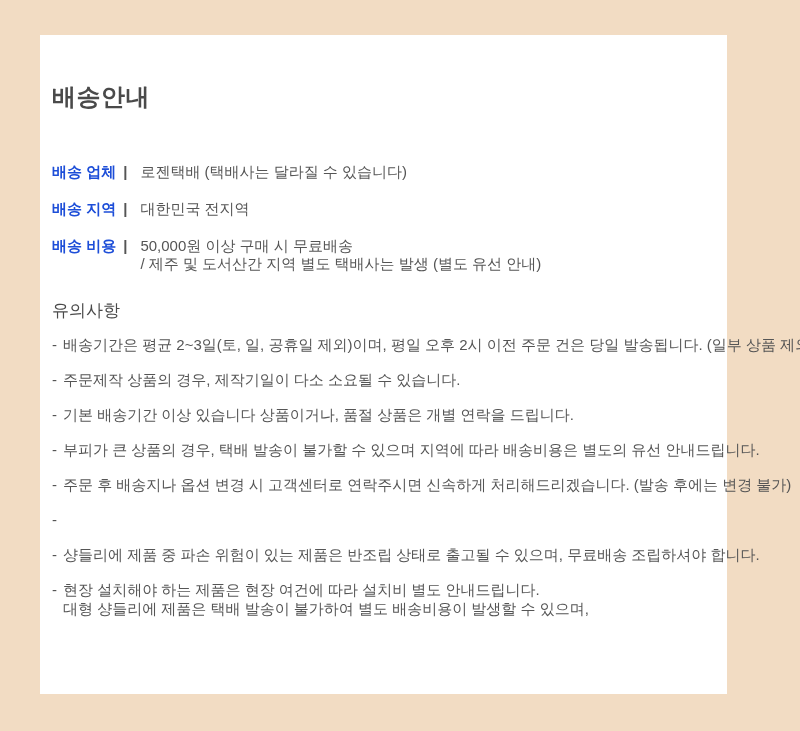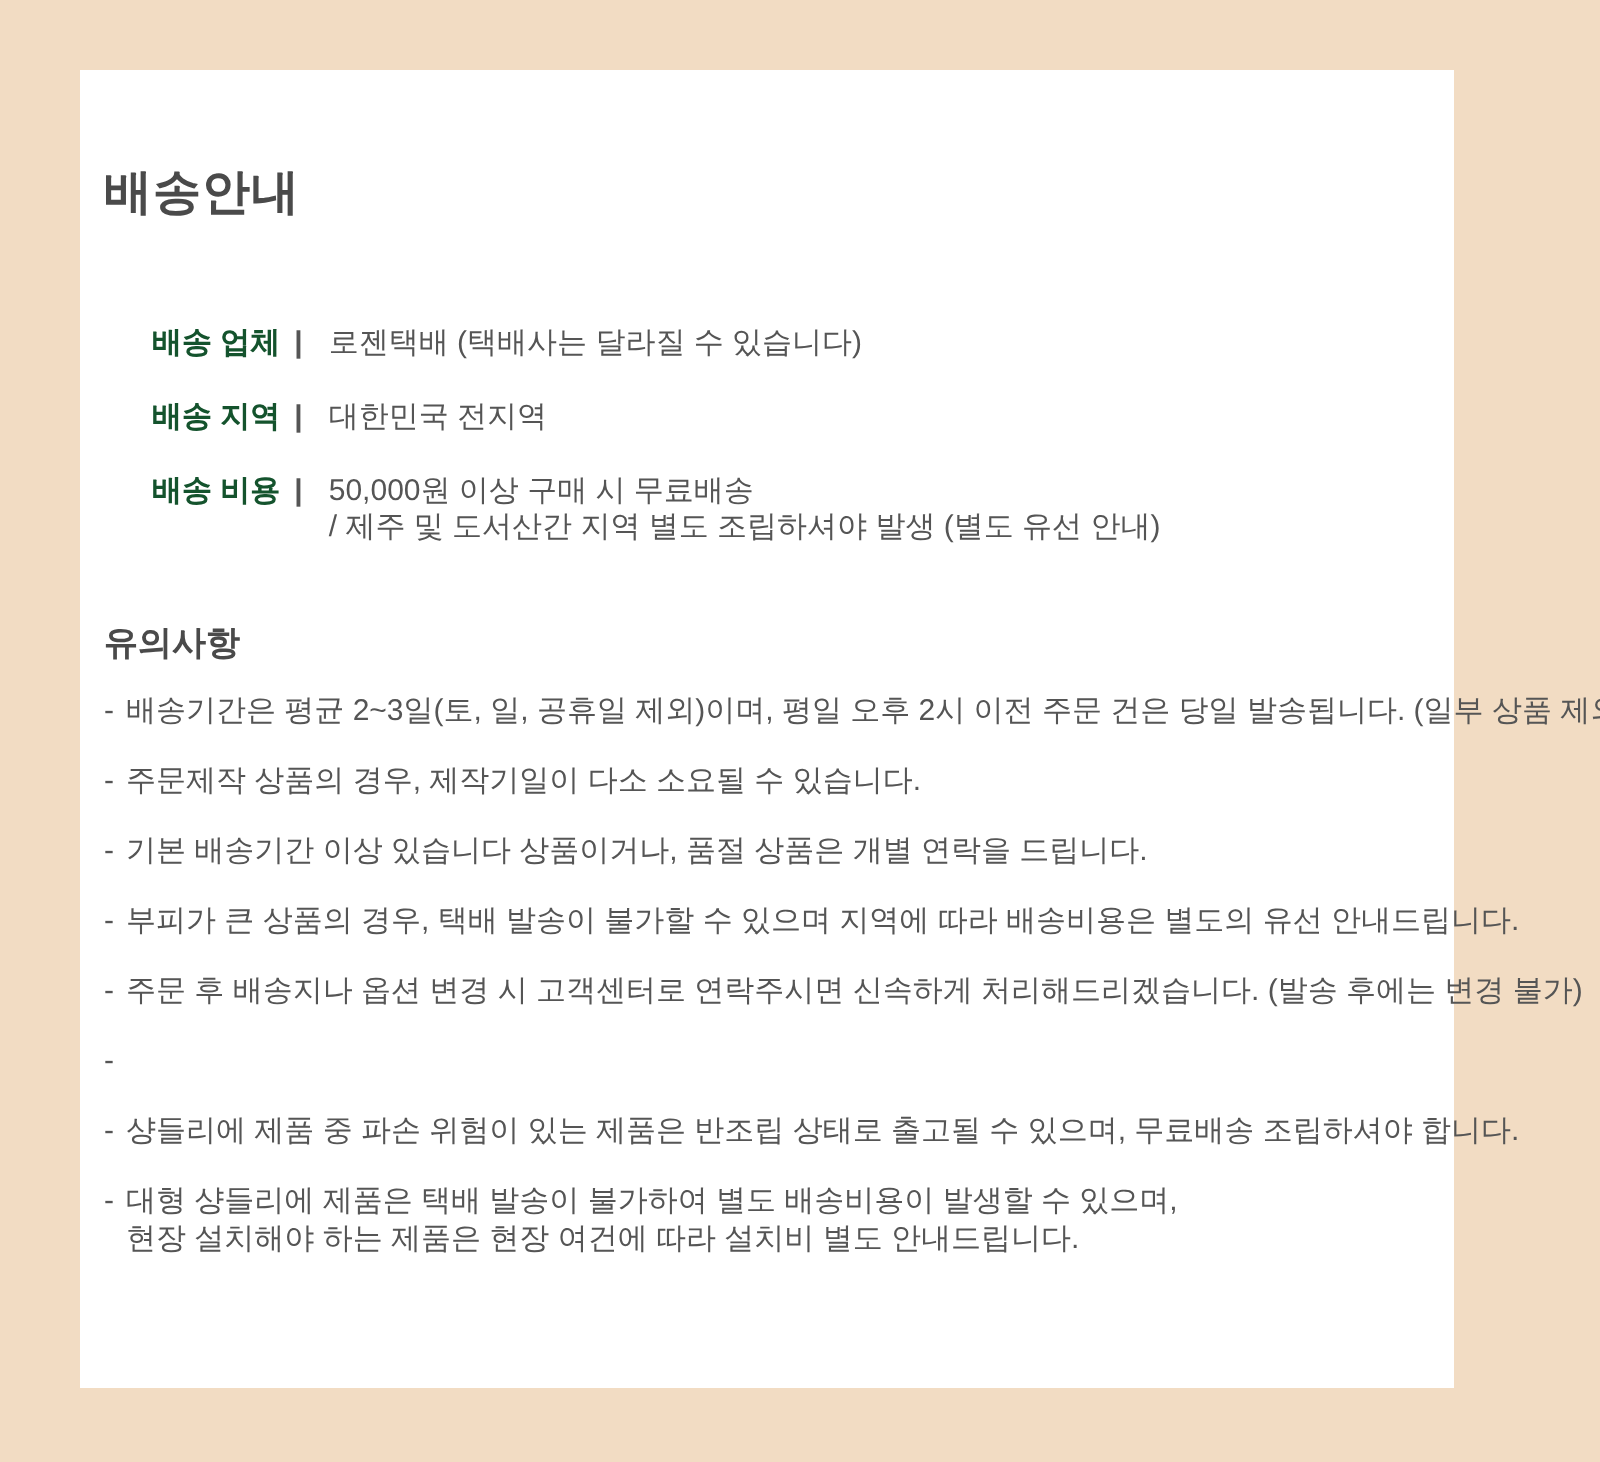--- a/index.html
+++ b/index.html
@@ -39,39 +39,38 @@
   .info-row {
     display: flex;
     align-items: flex-start;
     font-size: 15px;
     line-height: 18px;
     margin-bottom: 19px;
     white-space: nowrap;
   }
   .info-label {
     font-weight: 700;
-    color: #14532d;
-    margin-left: 24px;
+    color: #1d4ed8;
   }
   .info-sep {
     font-weight: 700;
     margin-left: 7px;
     color: #555555;
   }
   .info-value {
     margin-left: 13px;
   }
   .info-value .value-line {
     line-height: 18px;
   }
   .notes-heading {
-    margin-top: 39px;
+    margin-top: 28px;
     font-size: 17px;
     line-height: 20px;
-    font-weight: 700;
+    font-weight: 400;
     color: #4a4a4a;
   }
   .notes-section .note {
     display: flex;
     margin-top: 16px;
     font-size: 15px;
     line-height: 19px;
     white-space: nowrap;
   }
   .notes-section .note:first-of-type {
@@ -108,21 +107,21 @@
       <span class="info-value">
         <span class="value-line">대한민국 전지역</span>
       </span>
     </div>
 
     <div class="info-row">
       <span class="info-label">배송 비용</span>
       <span class="info-sep">|</span>
       <span class="info-value">
         <div class="value-line">50,000원 이상 구매 시 무료배송</div>
-        <div class="value-line">/ 제주 및 도서산간 지역 별도 조립하셔야 발생 (별도 유선 안내)</div>
+        <div class="value-line">/ 제주 및 도서산간 지역 별도 택배사는 발생 (별도 유선 안내)</div>
       </span>
     </div>
 
   </div>
 
   <div class="notes-section">
 
     <h2 class="notes-heading">유의사항</h2>
 
     <div class="note">
@@ -167,20 +166,20 @@
     <div class="note">
       <span class="note-dash">-</span>
       <span class="note-text">
         <div class="note-line">샹들리에 제품 중 파손 위험이 있는 제품은 반조립 상태로 출고될 수 있으며, 무료배송 조립하셔야 합니다.</div>
       </span>
     </div>
 
     <div class="note">
       <span class="note-dash">-</span>
       <span class="note-text">
+        <div class="note-line">현장 설치해야 하는 제품은 현장 여건에 따라 설치비 별도 안내드립니다.</div>
         <div class="note-line">대형 샹들리에 제품은 택배 발송이 불가하여 별도 배송비용이 발생할 수 있으며,</div>
-        <div class="note-line">현장 설치해야 하는 제품은 현장 여건에 따라 설치비 별도 안내드립니다.</div>
       </span>
     </div>
 
   </div>
 
 </div>
 
 </body></html>

